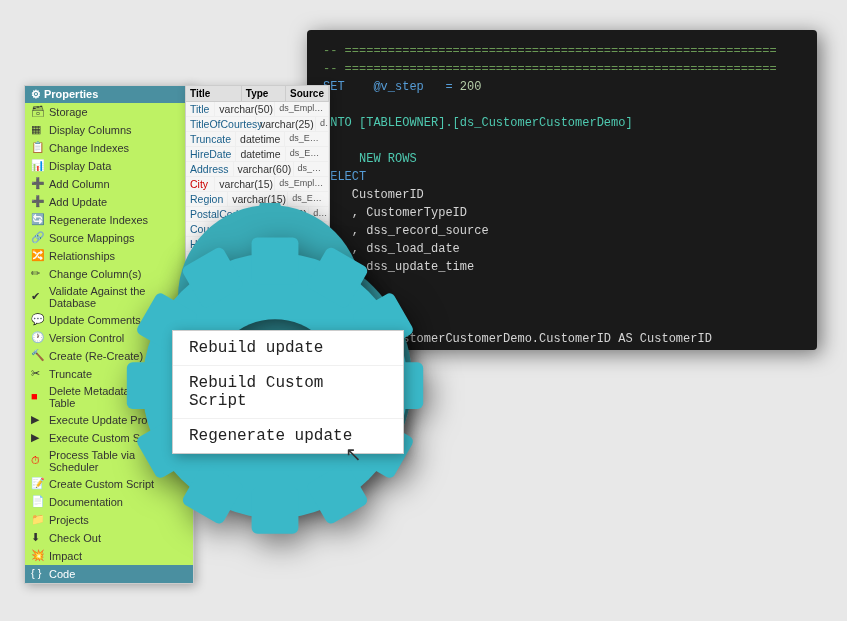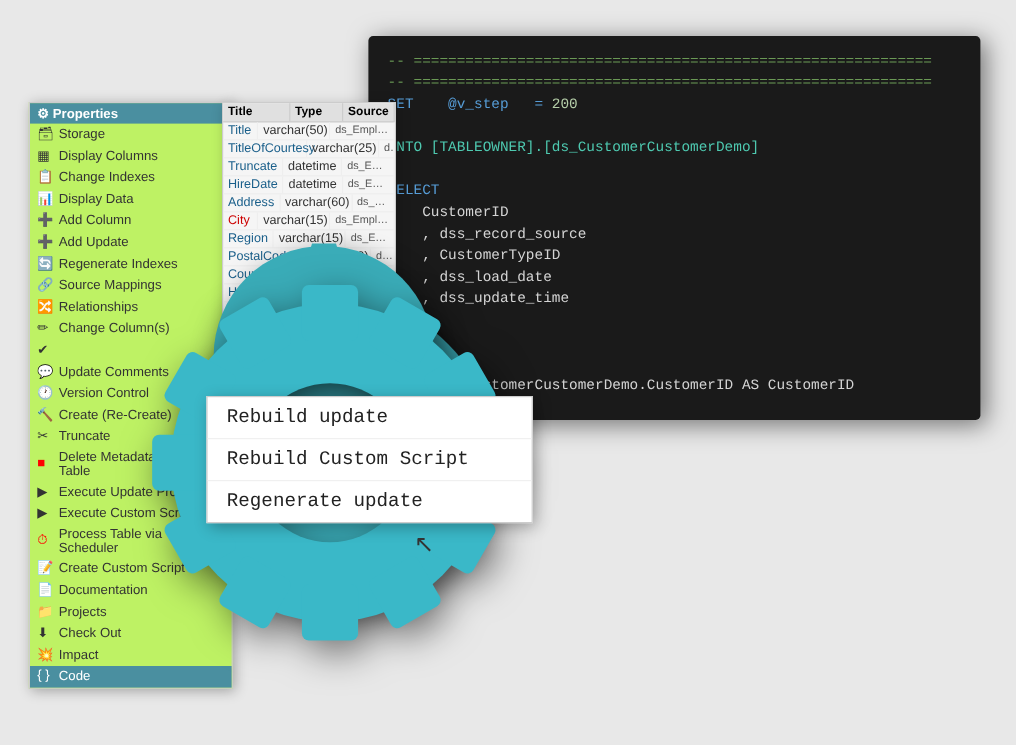--- a/index.html
+++ b/index.html
@@ -131,21 +131,21 @@
     .gear-svg {
       width: 100%;
       height: 100%;
     }
 
     
     .context-menu {
       position: absolute;
       top: 330px;
       left: 172px;
-      width: 272px;
+      width: 232px;
       background: white;
       border: 1px solid #ccc;
       box-shadow: 3px 3px 12px rgba(0,0,0,0.3);
       font-family: 'Courier New', Courier, monospace;
       font-size: 16px;
       z-index: 10;
     }
 
     .menu-item {
       padding: 8px 16px;
@@ -176,24 +176,25 @@
     <div class="code-content">
       <div><span class="code-comment">-- ============================================================</span></div>
       <div><span class="code-comment">-- ============================================================</span></div>
       <div>
         <span class="code-keyword">   SET&nbsp;&nbsp;&nbsp;&nbsp;@v_step&nbsp;&nbsp; = </span>
         <span class="code-number">200</span>
       </div>
       <div>&nbsp;</div>
       <div><span class="code-teal">   INTO [TABLEOWNER].[ds_CustomerCustomerDemo]</span></div>
       <div>   (</div>
+      <div><span class="code-teal">&nbsp;&nbsp;&nbsp;&nbsp; NEW ROWS</span></div>
       <div><span class="code-keyword">SELECT</span></div>
       <div>&nbsp;&nbsp;&nbsp;&nbsp;CustomerID</div>
+      <div>&nbsp;&nbsp;&nbsp;&nbsp;, CustomerTypeID</div>
       <div>&nbsp;&nbsp;&nbsp;&nbsp;, dss_record_source</div>
-      <div>&nbsp;&nbsp;&nbsp;&nbsp;, CustomerTypeID</div>
       <div>&nbsp;&nbsp;&nbsp;&nbsp;, dss_load_date</div>
       <div>&nbsp;&nbsp;&nbsp;&nbsp;, dss_update_time</div>
       <div><span class="code-keyword">   FROM</span></div>
       <div>   (</div>
       <div>&nbsp;</div>
       <div>&nbsp;&nbsp;&nbsp;&nbsp;load_CustomerCustomerDemo.CustomerID AS CustomerID</div>
 
     </div>
   </div>
 
@@ -237,20 +238,21 @@
     <div class="panel-item">
       <span class="icon">🔀</span>
       <span>Relationships</span>
     </div>
     <div class="panel-item">
       <span class="icon">✏</span>
       <span>Change Column(s)</span>
     </div>
     <div class="panel-item">
       <span class="icon">✔</span>
+      <span>Validate Against the Database</span>
     </div>
     <div class="panel-item">
       <span class="icon">💬</span>
       <span>Update Comments</span>
     </div>
     <div class="panel-item">
       <span class="icon">🕐</span>
       <span>Version Control</span>
     </div>
     <div class="panel-item">

